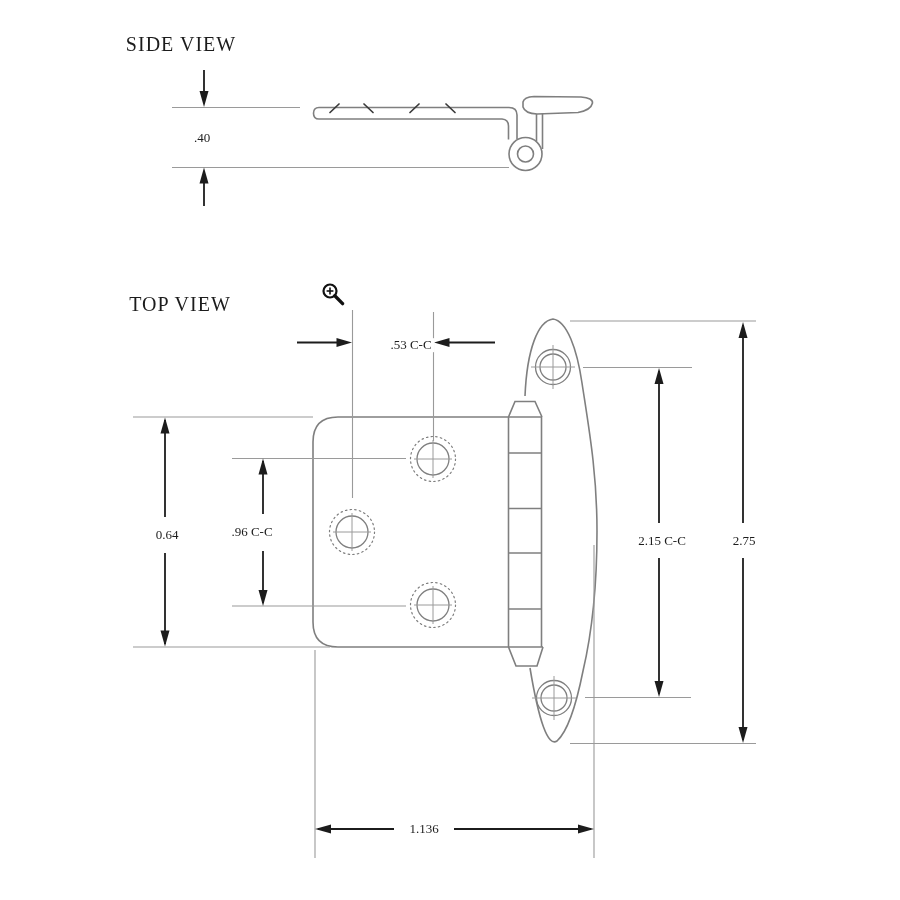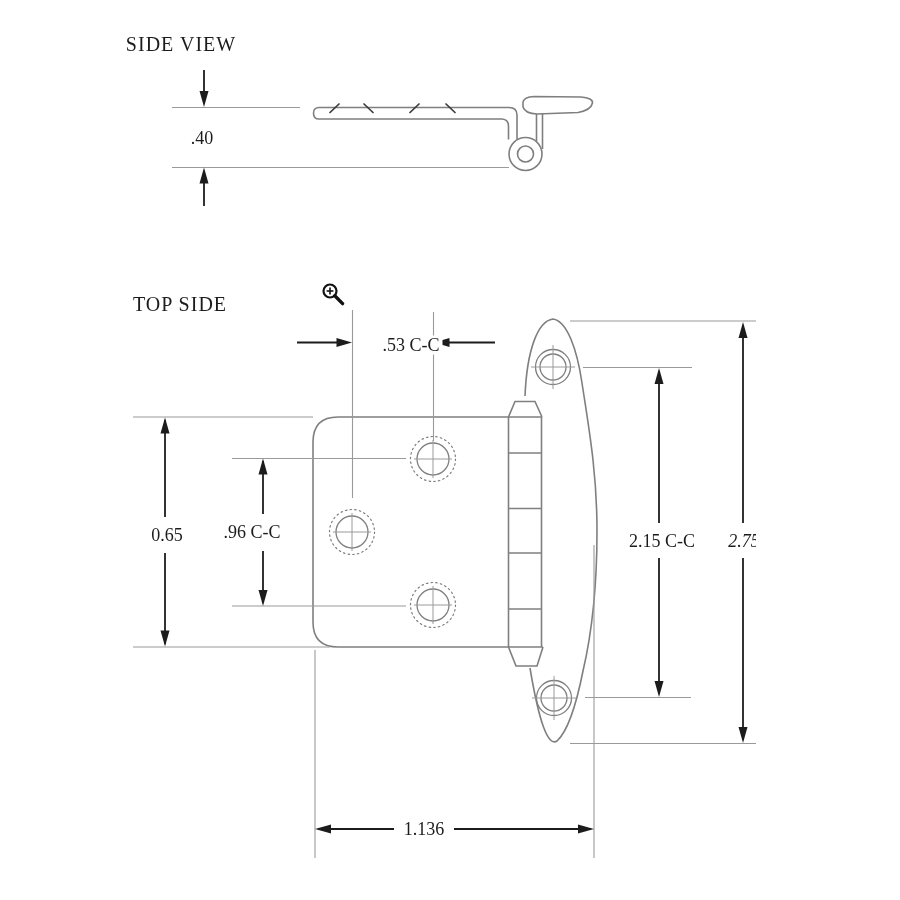--- a/index.html
+++ b/index.html
@@ -16,21 +16,21 @@
   .dotted       { fill:none; stroke:var(--outline,#8a8a8a); stroke-width:1.2;
                   stroke-dasharray:1.5 3.2; stroke-linecap:round; }
   .crosshair    { fill:none; stroke:var(--dimline,#9a9a9a); stroke-width:1; }
   .tick         { fill:none; stroke:#3a3a3a; stroke-width:1.7; stroke-linecap:round; }
   .mag          { stroke:#111; fill:none; }
 
   .view-title { position:absolute; transform:translate(-50%,-50%);
                 font-size:20px; letter-spacing:1px; color:var(--text,#1c1c1c);
                 white-space:nowrap; }
   .dim-label  { position:absolute; transform:translate(-50%,-50%);
-                font-size:18px; color:var(--text,#1c1c1c); white-space:nowrap;
+                font-size:13px; color:var(--text,#1c1c1c); white-space:nowrap;
                 background:var(--background,#fff); padding:0 3px; line-height:1.05; }
 </style>
 </head>
 <body>
 
 <div id="stage">
 
 <svg width="900" height="900" viewBox="0 0 900 900">
 
   <g>
@@ -186,27 +186,27 @@
       <polygon class="arrowhead" points="315,829 331,824.5 331,833.5"></polygon>
       <polygon class="arrowhead" points="594,829 578,824.5 578,833.5"></polygon>
     </g>
   </g>
 </svg>
 
 <div class="view-title" style="left:181px; top:44px;">SIDE VIEW</div>
 
 <div class="dim-label" style="left:202px; top:138px;">.40</div>
 
-<div class="view-title" style="left:180px; top:304px;">TOP SIDE</div>
+<div class="view-title" style="left:180px; top:304px;">TOP VIEW</div>
 
 <div class="dim-label" style="left:396px; top:345px;margin-left:15px;">.53 C-C</div>
 
-<div class="dim-label" style="left:167px; top:535px;">0.65</div>
+<div class="dim-label" style="left:167px; top:535px;">0.64</div>
 
 <div class="dim-label" style="left:252px; top:532px;">.96 C-C</div>
 
 <div class="dim-label" style="left:662px; top:541px;">2.15 C-C</div>
 
-<div class="dim-label" style="left:744px; top:541px;font-style:italic;">2.75</div>
+<div class="dim-label" style="left:744px; top:541px;">2.75</div>
 
 <div class="dim-label" style="left:424px; top:829px;">1.136</div>
 
 </div>
 
 </body></html>

